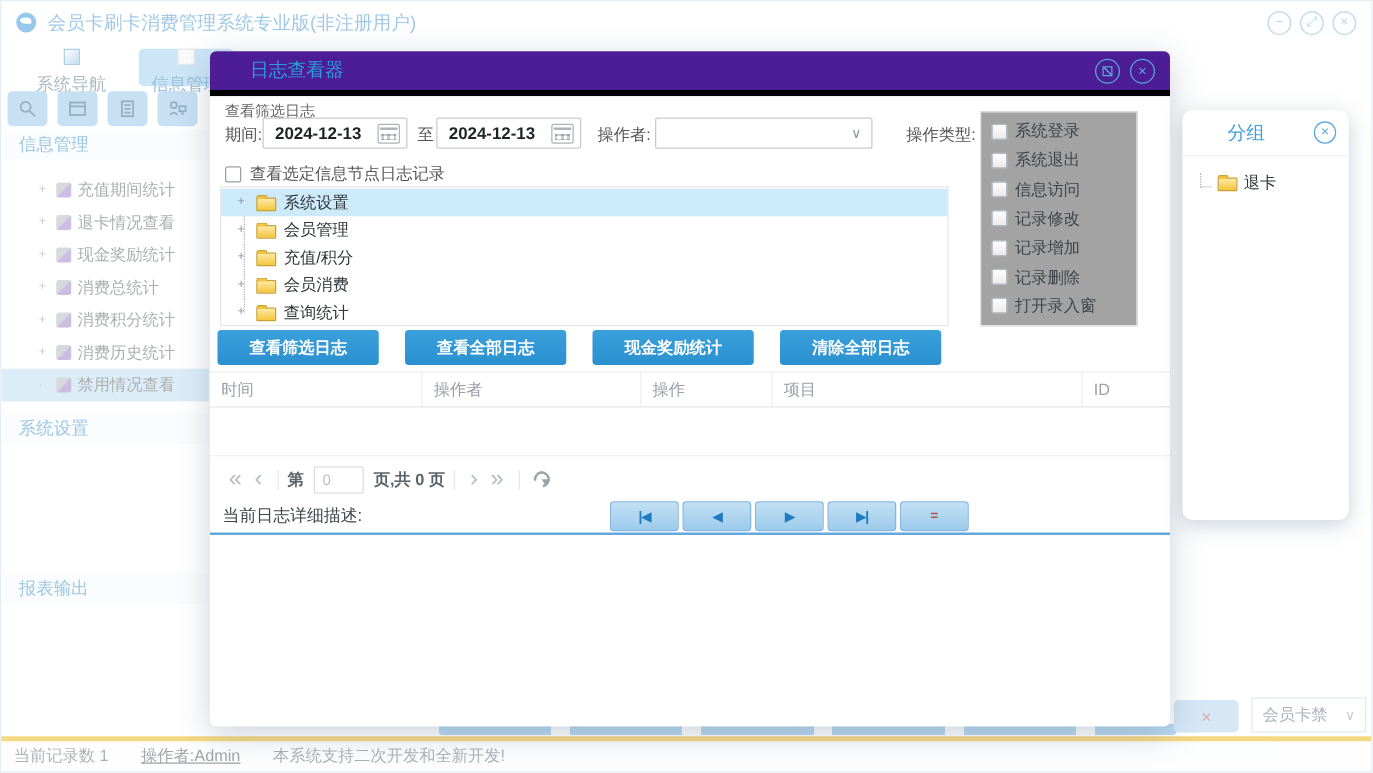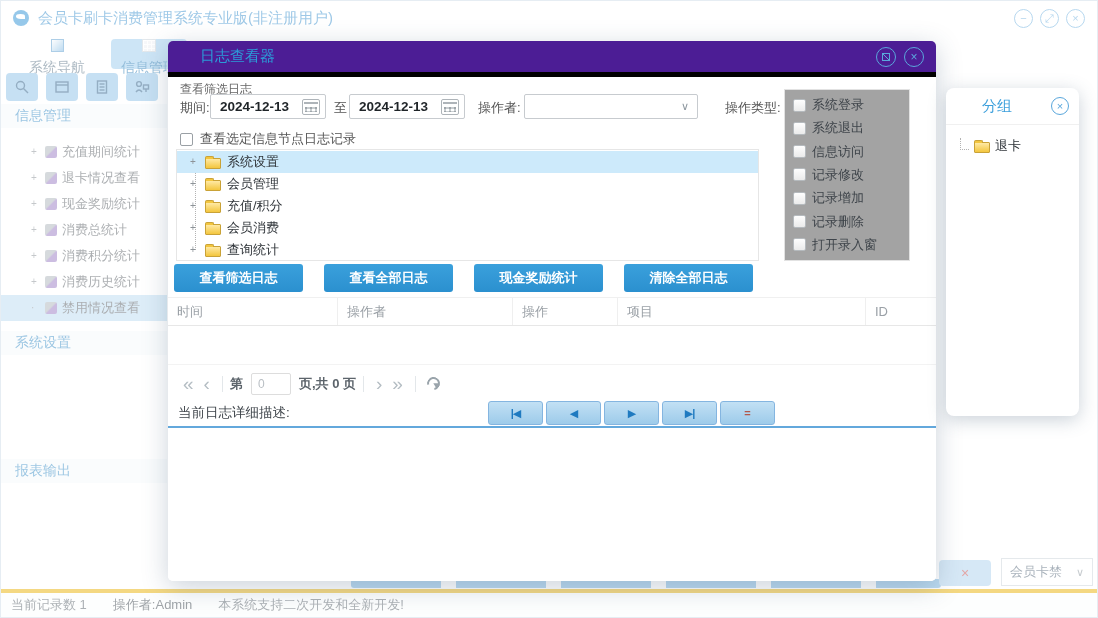--- a/index.html
+++ b/index.html
@@ -41,21 +41,21 @@
 
   .bg-close-btn{position:absolute;left:938px;top:559px;width:52px;height:26px;background:#aed2ee;border-radius:4px;
                 color:#c94f4f;font-size:14px;display:flex;align-items:center;justify-content:center;}
   .bg-combo{position:absolute;left:1000px;top:557px;width:92px;height:28px;border:1px solid #ccd5db;background:#fff;
             display:flex;align-items:center;justify-content:space-between;padding:0 8px;font-size:13px;color:#56687a;}
   .hidden-strip{position:absolute;left:350px;top:578px;width:590px;height:9px;border-radius:3px;
                 background:repeating-linear-gradient(90deg,#79b6e2 0 90px,transparent 90px 105px);}
 
   .statusbar{position:absolute;left:0;right:0;bottom:0;height:28px;border-top:4px solid #eab308;background:#fdfefe;
              display:flex;align-items:center;gap:26px;padding-left:10px;font-size:13px;color:#5c666e;}
-  .statusbar .op{color:#414b54;}
+  .statusbar .op{color:#414b54;text-decoration:underline;}
 
   
   .dialog{position:absolute;left:167px;top:40px;width:768px;height:540px;background:#fff;border-radius:5px;
           box-shadow:0 6px 26px rgba(50,80,110,.25);z-index:10;font-size:13px;color:#333;}
   .dlg-header{height:36px;background:#4c1d95;border-bottom:5px solid #000000;border-radius:5px 5px 0 0;
               display:flex;align-items:center;padding:0 12px 0 32px;}
   .dlg-title{color:#2b9cd8;font-size:15px;}
   .dlg-icons{margin-left:auto;display:flex;gap:8px;}
   .dlg-circle{width:20px;height:20px;border:1.5px solid #5aa7dc;border-radius:50%;color:#5aa7dc;font-size:12px;
               display:flex;align-items:center;justify-content:center;position:relative;}

